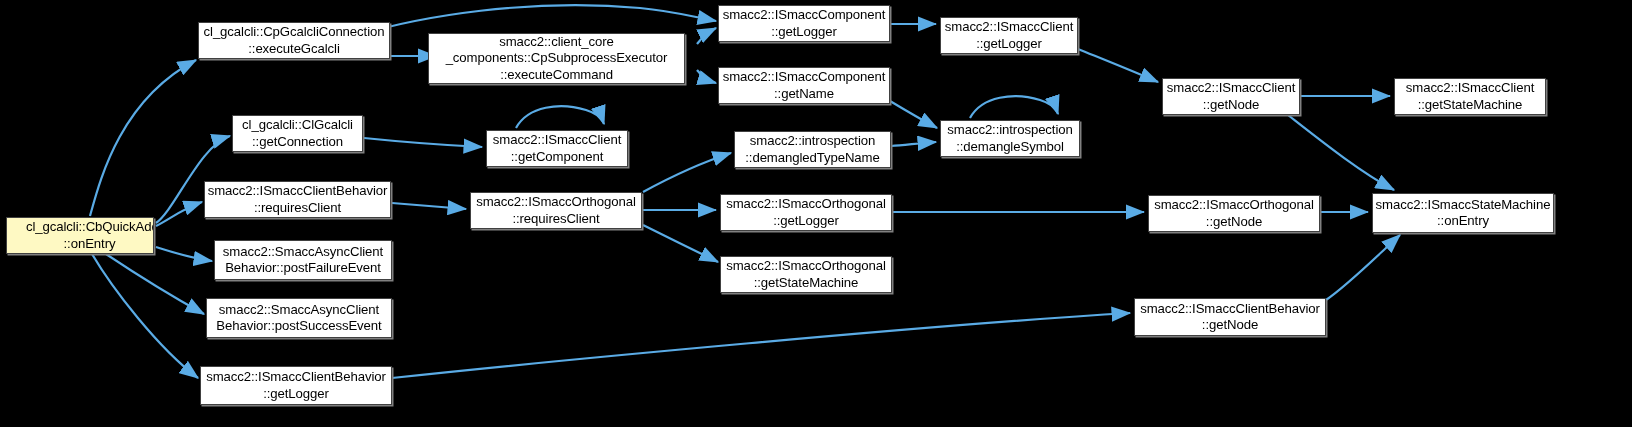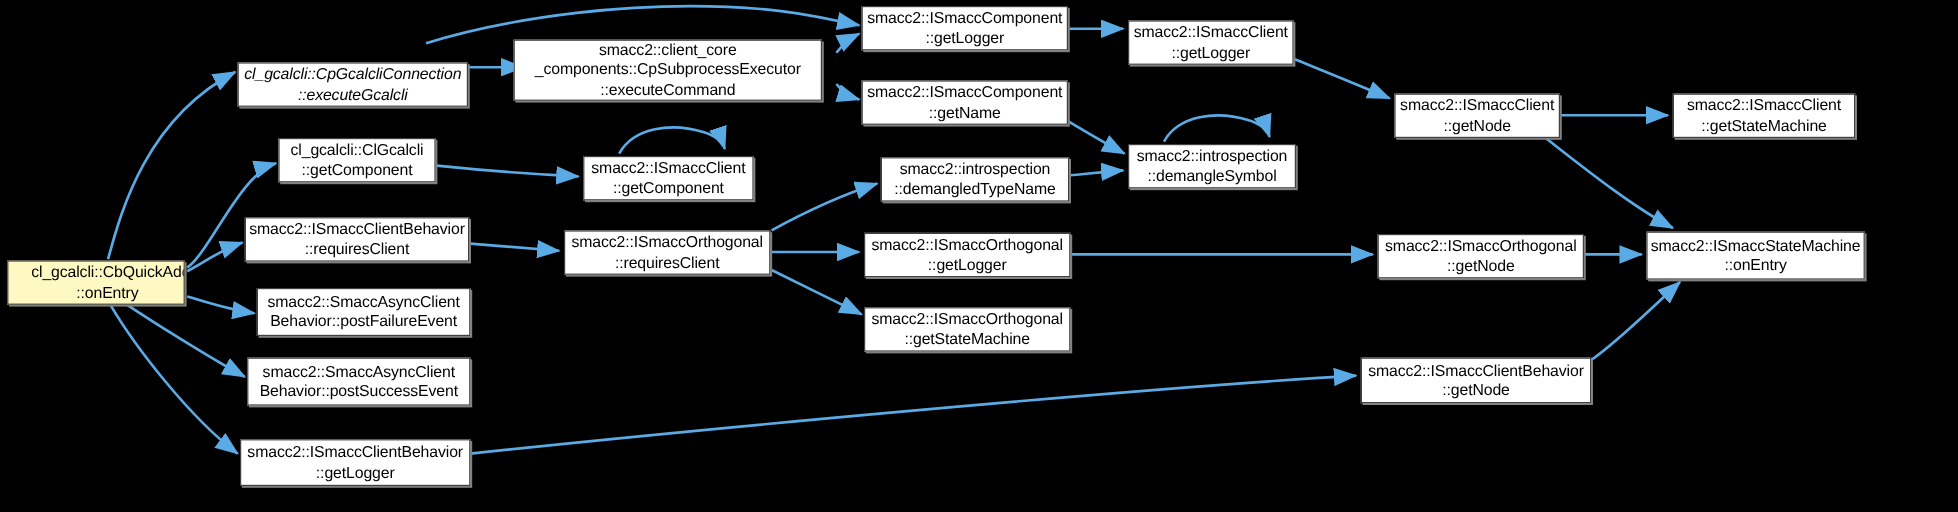--- a/index.html
+++ b/index.html
@@ -86,27 +86,27 @@
         <path d="M 892,212 L 1144,212" fill="none" stroke="#5aabe5" stroke-width="2.2" marker-end="url(#arrowhead)"></path>
         <path d="M 1320,212 L 1368,212" fill="none" stroke="#5aabe5" stroke-width="2.2" marker-end="url(#arrowhead)"></path>
         <path d="M 392,378 C 560,360 930,325 1130,313" fill="none" stroke="#5aabe5" stroke-width="2.2" marker-end="url(#arrowhead)"></path>
         <path d="M 1326,300 C 1348,285 1378,255 1400,235" fill="none" stroke="#5aabe5" stroke-width="2.2" marker-end="url(#arrowhead)"></path>
       </g>
   </svg>
 
   <div id="node-layer">
       <div class="node root" style="left: 6px; top: 217px; width: 148px; height: 37px;"><span class="node-label">cl_gcalcli::CbQuickAdd
 ::onEntry</span></div>
-      <div class="node" style="left: 198px; top: 52px; width: 192px; height: 37px; font-style: italic;"><span class="node-label">cl_gcalcli::CpGcalcliConnection
+      <div class="node" style="left: 198px; top: 22px; width: 192px; height: 37px;"><span class="node-label">cl_gcalcli::CpGcalcliConnection
 ::executeGcalcli</span></div>
       <div class="node" style="left: 428px; top: 33px; width: 257px; height: 51px;"><span class="node-label">smacc2::client_core
 _components::CpSubprocessExecutor
 ::executeCommand</span></div>
       <div class="node" style="left: 232px; top: 115px; width: 131px; height: 37px;"><span class="node-label">cl_gcalcli::ClGcalcli
-::getComponent</span></div>
+::getConnection</span></div>
       <div class="node" style="left: 204px; top: 181px; width: 187px; height: 37px;"><span class="node-label">smacc2::ISmaccClientBehavior
 ::requiresClient</span></div>
       <div class="node" style="left: 214px; top: 240px; width: 178px; height: 40px;"><span class="node-label">smacc2::SmaccAsyncClient
 Behavior::postFailureEvent</span></div>
       <div class="node" style="left: 206px; top: 298px; width: 186px; height: 40px;"><span class="node-label">smacc2::SmaccAsyncClient
 Behavior::postSuccessEvent</span></div>
       <div class="node" style="left: 200px; top: 366px; width: 192px; height: 39px;"><span class="node-label">smacc2::ISmaccClientBehavior
 ::getLogger</span></div>
       <div class="node" style="left: 486px; top: 130px; width: 142px; height: 37px;"><span class="node-label">smacc2::ISmaccClient
 ::getComponent</span></div>

